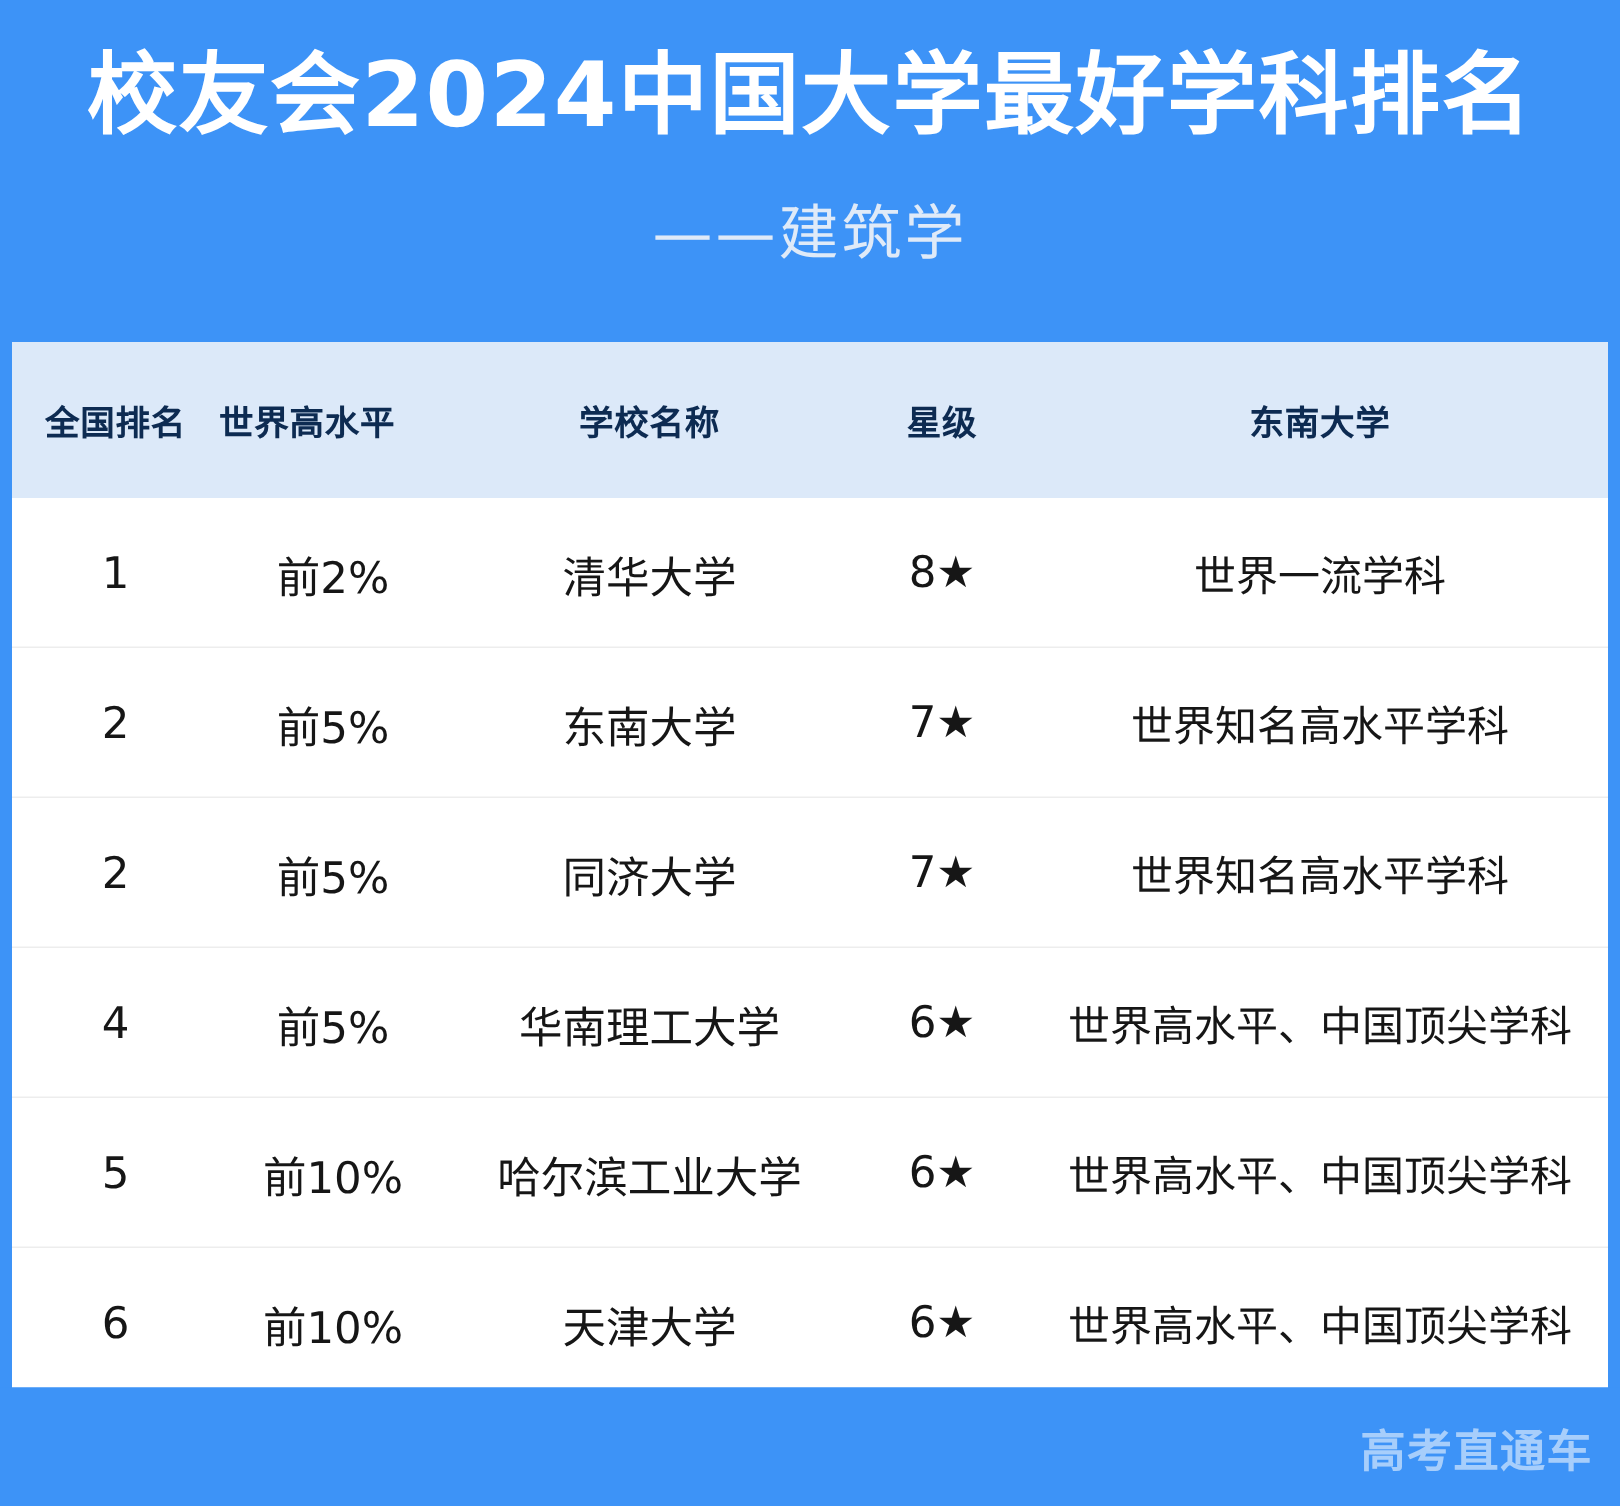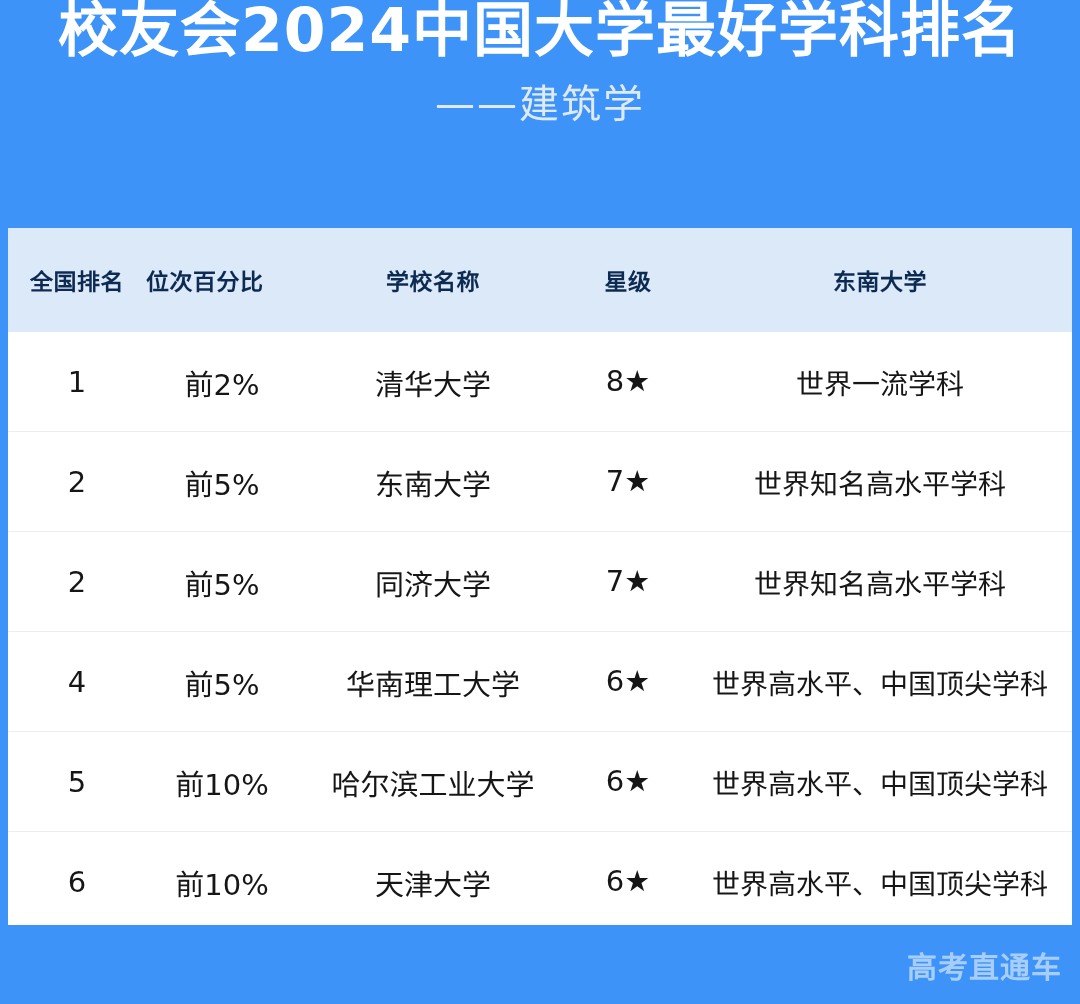--- a/index.html
+++ b/index.html
@@ -27,35 +27,36 @@
 
   
   .header {
     height: 228px;
     flex: 0 0 228px;
     background: #3d93f7;
     display: flex;
     flex-direction: column;
     align-items: center;
     justify-content: flex-start;
+    padding-top: 34px;
     box-sizing: border-box;
   }
 
   .title {
     font-size: 60px;
     line-height: 1.0;
     font-weight: 700;
     color: #ffffff;
     letter-spacing: 1px;
     white-space: nowrap;
     text-align: center;
   }
 
   .subtitle {
-    margin-top: 24px;
+    margin-top: 42px;
     font-size: 40px;
     line-height: 1.0;
     font-weight: 400;
     color: #dfeaf8;
     letter-spacing: 2px;
     white-space: nowrap;
     text-align: center;
   }
 
   
@@ -173,21 +174,21 @@
       <colgroup>
         <col class="c-rank">
         <col class="c-pct">
         <col class="c-name">
         <col class="c-star">
         <col class="c-level">
       </colgroup>
       <thead>
         <tr>
           <th class="th-rank">全国排名</th>
-          <th class="th-pct">位次百分比</th>
+          <th class="th-pct">世界高水平</th>
           <th class="th-name">学校名称</th>
           <th class="th-star">星级</th>
           <th class="th-level">东南大学</th>
         </tr>
       </thead>
       <tbody>
         <tr>
           <td class="td-rank">1</td>
           <td class="td-pct">前2%</td>
           <td class="td-name">清华大学</td>

